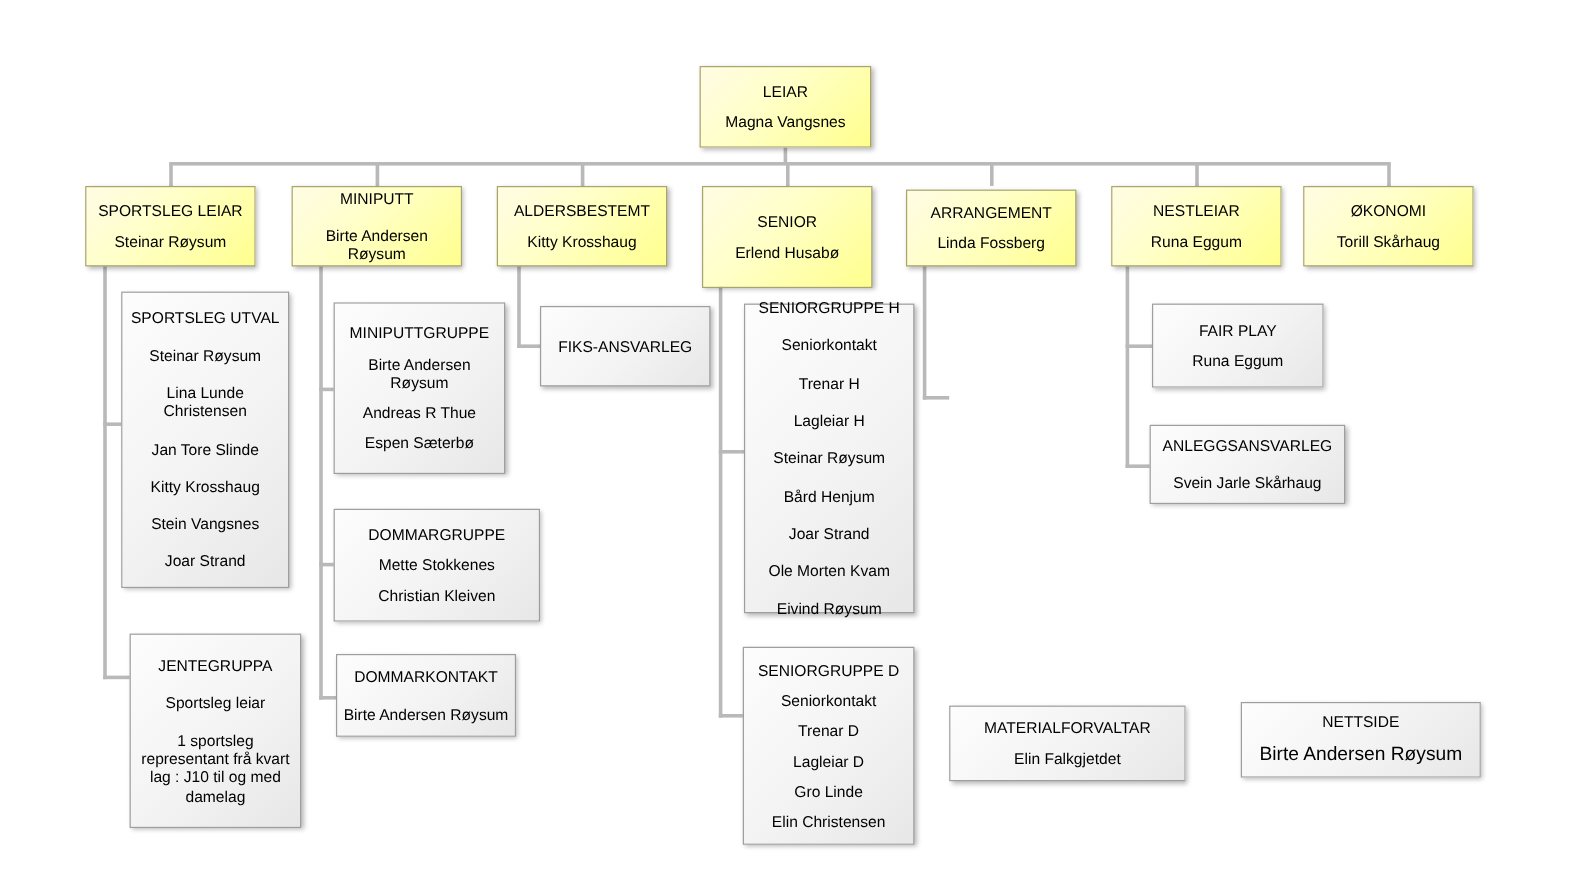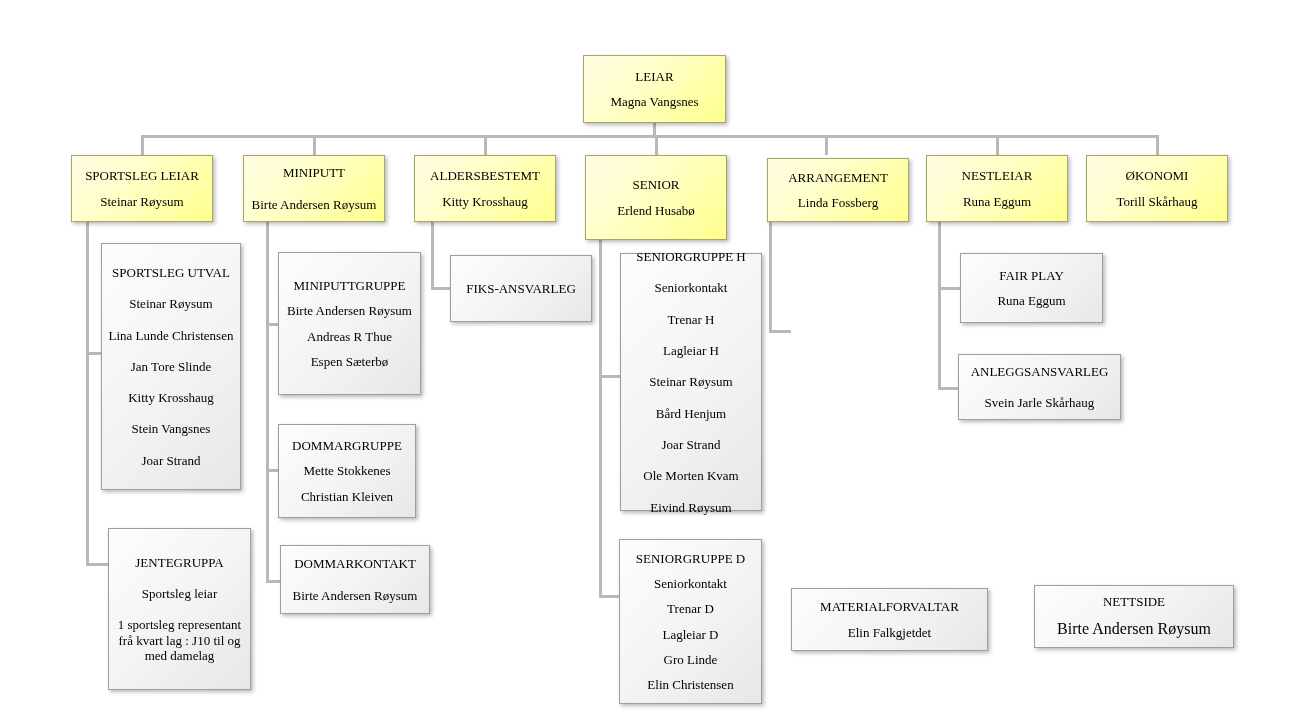--- a/index.html
+++ b/index.html
@@ -1,18 +1,18 @@
 <!DOCTYPE html>
 <html><head>
 <meta charset="utf-8">
 <style>
   html,body{margin:0;padding:0;background:#ffffff;}
   #canvas{
     position:relative;width:1315px;height:726px;background:#ffffff;overflow:hidden;
-    font-family:Liberation Serif, serif;color:#000;
+    font-family:Liberation Sans, sans-serif;color:#000;
   }
   .box{
     position:absolute;box-sizing:border-box;
     display:flex;flex-direction:column;justify-content:center;align-items:center;
     text-align:center;font-size:13px;line-height:1.18;
     box-shadow:2px 2px 4px rgba(0,0,0,0.28);
     padding:4px 5px;
   }
   .yellow{
     background:linear-gradient(135deg,#fffdе8 0%,#fffce0 0%,#ffffc9 35%,#ffff8d 100%);
@@ -82,21 +82,21 @@
     <div class="member">Birte Andersen Røysum</div>
   </div>
   <div class="box yellow" style="left:414px;top:155px;width:142px;height:67px;">
     <div class="title">ALDERSBESTEMT</div>
     <div class="member">Kitty Krosshaug</div>
   </div>
   <div class="box yellow" style="left:585px;top:155px;width:142px;height:85px;">
     <div class="title">SENIOR</div>
     <div class="member">Erlend Husabø</div>
   </div>
-  <div class="box yellow" style="left:755px;top:158px;width:142px;height:64px;margin-left:12px;">
+  <div class="box yellow" style="left:755px;top:158px;width:142px;height:64px;">
     <div class="title">ARRANGEMENT</div>
     <div class="member">Linda Fossberg</div>
   </div>
   <div class="box yellow" style="left:926px;top:155px;width:142px;height:67px;">
     <div class="title">NESTLEIAR</div>
     <div class="member">Runa Eggum</div>
   </div>
   <div class="box yellow" style="left:1086px;top:155px;width:142px;height:67px;">
     <div class="title">ØKONOMI</div>
     <div class="member">Torill Skårhaug</div>
@@ -116,21 +116,21 @@
     <div class="member">Sportsleg leiar</div>
     <div class="member">1 sportsleg representant frå kvart lag :  J10 til og med damelag</div>
   </div>
 
   <div class="box grey" style="left:278px;top:252px;width:143px;height:143px;">
     <div class="title">MINIPUTTGRUPPE</div>
     <div class="member">Birte Andersen Røysum</div>
     <div class="member">Andreas R Thue</div>
     <div class="member">Espen Sæterbø</div>
   </div>
-  <div class="box grey" style="left:278px;top:424px;width:138px;height:94px;">
+  <div class="box grey" style="left:278px;top:424px;width:172px;height:94px;">
     <div class="title">DOMMARGRUPPE</div>
     <div class="member">Mette Stokkenes</div>
     <div class="member">Christian Kleiven</div>
   </div>
   <div class="box grey tight" style="left:280px;top:545px;width:150px;height:69px;">
     <div class="title">DOMMARKONTAKT</div>
     <div class="member">Birte Andersen Røysum</div>
   </div>
 
   <div class="box grey" style="left:450px;top:255px;width:142px;height:67px;">

